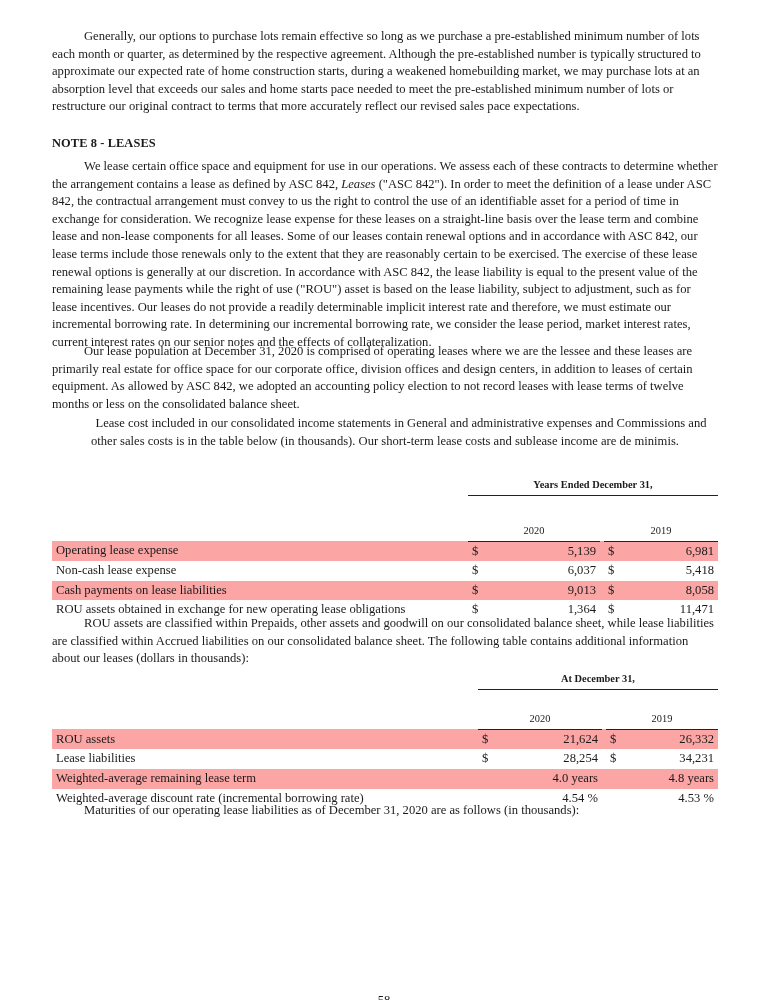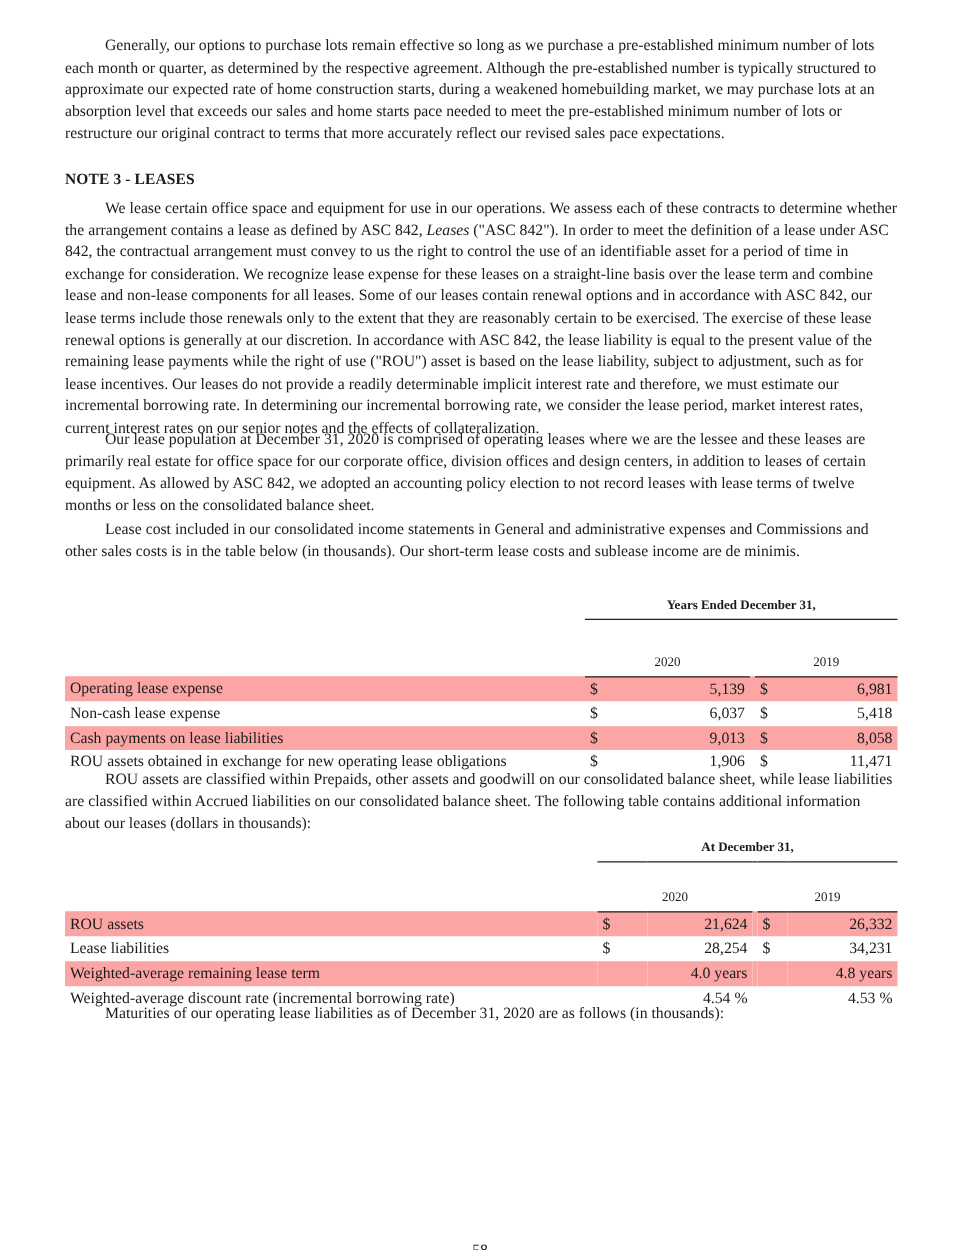--- a/index.html
+++ b/index.html
@@ -8,21 +8,21 @@
     font-family: "Liberation Serif", "DejaVu Serif", serif;
     color: #1a1a1a; font-size: 12.6px; line-height: 17.6px;
   }
   .page { position: absolute; left: 52px; top: 0; width: 666px; }
   p { margin: 0; text-align: left; }
   .indent { text-indent: 32px; }
   .para1 { position: absolute; top: 28px; width: 666px; }
   .note-heading { position: absolute; top: 135px; font-weight: bold; font-size: 12.4px; letter-spacing: 0.1px; }
   .para2 { position: absolute; top: 158px; width: 666px; }
   .para3 { position: absolute; top: 343px; width: 666px; }
-  .para4 { position: absolute; top: 415px; width: 666px; }
+  .para4 { position: absolute; top: 415px; width: 666px; text-align: center; }
   .para5 { position: absolute; top: 615px; width: 666px; }
   .para6 { position: absolute; top: 802px; width: 666px; }
   .page-number { position: absolute; top: 992px; left: 0; width: 768px; text-align: center; font-size: 12.6px; }
 
   table.fin { position: absolute; border-collapse: collapse; width: 666px; font-size: 12.6px; }
   table.fin td { padding: 0; height: 19.6px; vertical-align: middle; white-space: nowrap; }
   table.fin tr.shade td { background: #fca5a5; }
   .lbl { padding-left: 4px !important; }
   .dollar { text-align: left; padding-left: 4px !important; }
   .num { text-align: right; padding-right: 4px !important; }
@@ -32,21 +32,21 @@
   .t1 { top: 475px; }
   .t2 { top: 669px; }
 </style>
 </head>
 <body>
 
 <div class="page">
 
   <p class="para1 indent">Generally, our options to purchase lots remain effective so long as we purchase a pre-established minimum number of lots each month or quarter, as determined by the respective agreement. Although the pre-established number is typically structured to approximate our expected rate of home construction starts, during a weakened homebuilding market, we may purchase lots at an absorption level that exceeds our sales and home starts pace needed to meet the pre-established minimum number of lots or restructure our original contract to terms that more accurately reflect our revised sales pace expectations.</p>
 
-  <div class="note-heading">NOTE 3 - LEASES</div>
+  <div class="note-heading">NOTE 8 - LEASES</div>
 
   <p class="para2 indent"><span>We lease certain office space and equipment for use in our operations. We assess each of these contracts to determine whether the arrangement contains a lease as defined by ASC 842, </span><em>Leases</em><span> ("ASC 842"). In order to meet the definition of a lease under ASC 842, the contractual arrangement must convey to us the right to control the use of an identifiable asset for a period of time in exchange for consideration. We recognize lease expense for these leases on a straight-line basis over the lease term and combine lease and non-lease components for all leases. Some of our leases contain renewal options and in accordance with ASC 842, our lease terms include those renewals only to the extent that they are reasonably certain to be exercised. The exercise of these lease renewal options is generally at our discretion. In accordance with ASC 842, the lease liability is equal to the present value of the remaining lease payments while the right of use ("ROU") asset is based on the lease liability, subject to adjustment, such as for lease incentives. Our leases do not provide a readily determinable implicit interest rate and therefore, we must estimate our incremental borrowing rate. In determining our incremental borrowing rate, we consider the lease period, market interest rates, current interest rates on our senior notes and the effects of collateralization.</span></p>
 
   <p class="para3 indent">Our lease population at December 31, 2020 is comprised of operating leases where we are the lessee and these leases are primarily real estate for office space for our corporate office, division offices and design centers, in addition to leases of certain equipment. As allowed by ASC 842, we adopted an accounting policy election to not record leases with lease terms of twelve months or less on the consolidated balance sheet.</p>
 
   <p class="para4 indent">Lease cost included in our consolidated income statements in General and administrative expenses and Commissions and other sales costs is in the table below (in thousands). Our short-term lease costs and sublease income are de minimis.</p>
 
   <table class="fin t1">
     <colgroup>
       <col style="width:416px">
@@ -90,21 +90,21 @@
       <td class="lbl">Cash payments on lease liabilities</td>
       <td class="dollar">$</td>
       <td class="num">9,013</td>
       <td class="gap"></td>
       <td class="dollar">$</td>
       <td class="num">8,058</td>
     </tr>
     <tr>
       <td class="lbl">ROU assets obtained in exchange for new operating lease obligations</td>
       <td class="dollar">$</td>
-      <td class="num">1,906</td>
+      <td class="num">1,364</td>
       <td class="gap"></td>
       <td class="dollar">$</td>
       <td class="num">11,471</td>
     </tr>
   </tbody>
     </table>
 
   <p class="para5 indent">ROU assets are classified within Prepaids, other assets and goodwill on our consolidated balance sheet, while lease liabilities are classified within Accrued liabilities on our consolidated balance sheet. The following table contains additional information about our leases (dollars in thousands):</p>
 
   <table class="fin t2">

